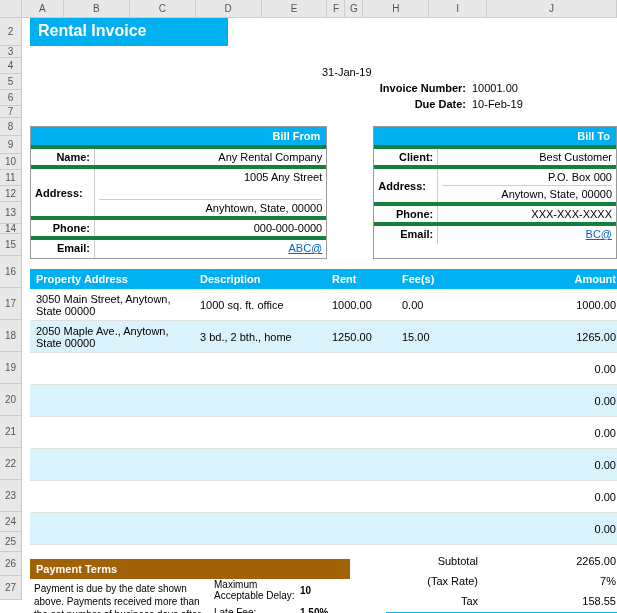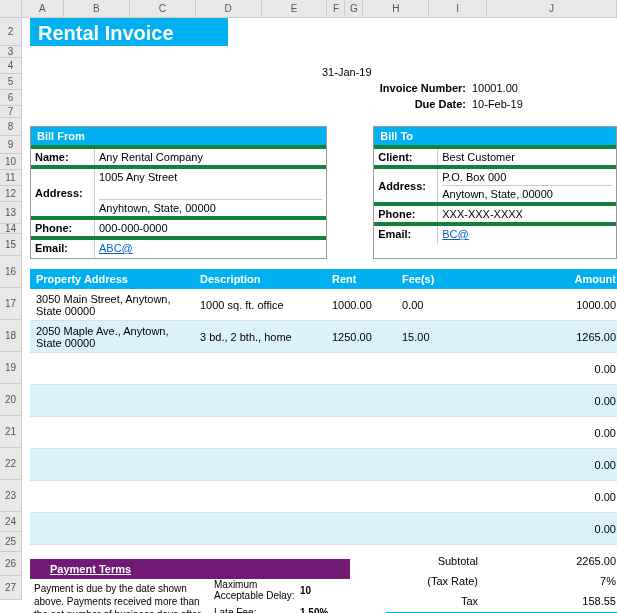--- a/index.html
+++ b/index.html
@@ -2,26 +2,26 @@
 <html><head>
 <meta charset="utf-8">
 <style>
 * { box-sizing: border-box; margin: 0; padding: 0; }
 body { font-family: Arial, sans-serif; font-size: 11px; background: #fff; width: 617px; height: 613px; overflow: hidden; position: relative; }
 .col-headers { display: flex; height: 18px; background: #e8e8e8; border-bottom: 1px solid #ccc; font-size: 10px; color: #555; }
 .col-header { border-right: 1px solid #ccc; display: flex; align-items: center; justify-content: center; }
 .row-headers { position: absolute; left: 0; top: 18px; width: 22px; background: #e8e8e8; }
 .row-header { border-bottom: 1px solid #ccc; border-right: 1px solid #ccc; display: flex; align-items: center; justify-content: center; font-size: 10px; color: #555; }
 .sheet { position: absolute; left: 22px; top: 18px; right: 0; bottom: 0; }
-.title-bar { background: #00b0f0; color: #fff; font-size: 20px; font-weight: bold; padding: 4px 8px; width: 198px; height: 28px; margin-left: 8px; }
+.title-bar { background: #00b0f0; color: #fff; font-size: 16px; font-weight: bold; padding: 4px 8px; width: 198px; height: 28px; margin-left: 8px; }
 .meta { margin-top: 18px; margin-left: 300px; }
 .meta-row { display: flex; height: 16px; align-items: center; }
 .meta-label { width: 150px; text-align: right; font-weight: bold; padding-right: 6px; }
 .meta-val { width: 80px; }
-.sections { display: flex; margin-top: 14px; gap: 0; }
+.sections { display: flex; margin-top: 14px; gap: 0; text-align: right; }
 .section { border: 1px solid #999; }
 .section-left { width: 300px; margin-left: 8px; }
 .section-right { width: 246px; margin-left: 46px; }
 .section-header { background: #00b0f0; color: #fff; font-weight: bold; padding: 3px 6px; font-size: 11px; }
 .section-row { display: flex; border-top: 4px solid #15803d; min-height: 16px; }
 .section-row .lbl { width: 64px; font-weight: bold; padding: 2px 4px; border-right: 1px solid #ccc; background: #fff; }
 .section-row .val { flex: 1; padding: 2px 4px; background: #fff; }
 .section-row.addr { min-height: 32px; }
 .link { color: #0563c1; text-decoration: underline; }
 .grid { margin-top: 10px; margin-left: 8px; width: 592px; }
@@ -36,21 +36,21 @@
 .grid-row > div { padding: 3px 6px; border-bottom: 1px solid #e0e0e0; display: flex; align-items: center; }
 .grid-row.alt { background: #daf2fb; }
 .grid-row .col-amt { justify-content: flex-end; }
 .totals { margin-top: 6px; margin-left: 8px; width: 592px; }
 .total-row { display: flex; justify-content: flex-end; height: 20px; align-items: center; }
 .total-label { width: 100px; text-align: right; font-weight: normal; padding-right: 8px; }
 .total-val { width: 136px; text-align: right; padding-right: 6px; }
 .total-row.final .total-label { background: #00b0f0; color: #fff; padding: 3px 12px; }
 .total-row.final .total-val { background: #00b0f0; color: #fff; padding: 3px 6px; font-weight: bold; }
 .terms { position: absolute; left: 8px; top: 541px; width: 320px; }
-.terms-header { background: #701a75; color: #fff; font-weight: bold; padding: 4px 20px; text-decoration: underline; }
+.terms-header { background: #a16207; color: #fff; font-weight: bold; padding: 4px 6px; }
 .terms-body { display: flex; font-size: 10px; }
 .terms-text { width: 180px; padding: 3px 4px; line-height: 1.3; }
 .terms-fields { flex: 1; }
 .terms-field { display: flex; height: 22px; align-items: center; }
 .terms-field .tf-lbl { width: 90px; padding-left: 4px; }
 .terms-field .tf-val { width: 40px; font-weight: bold; }
 </style>
 </head>
 <body>
 

